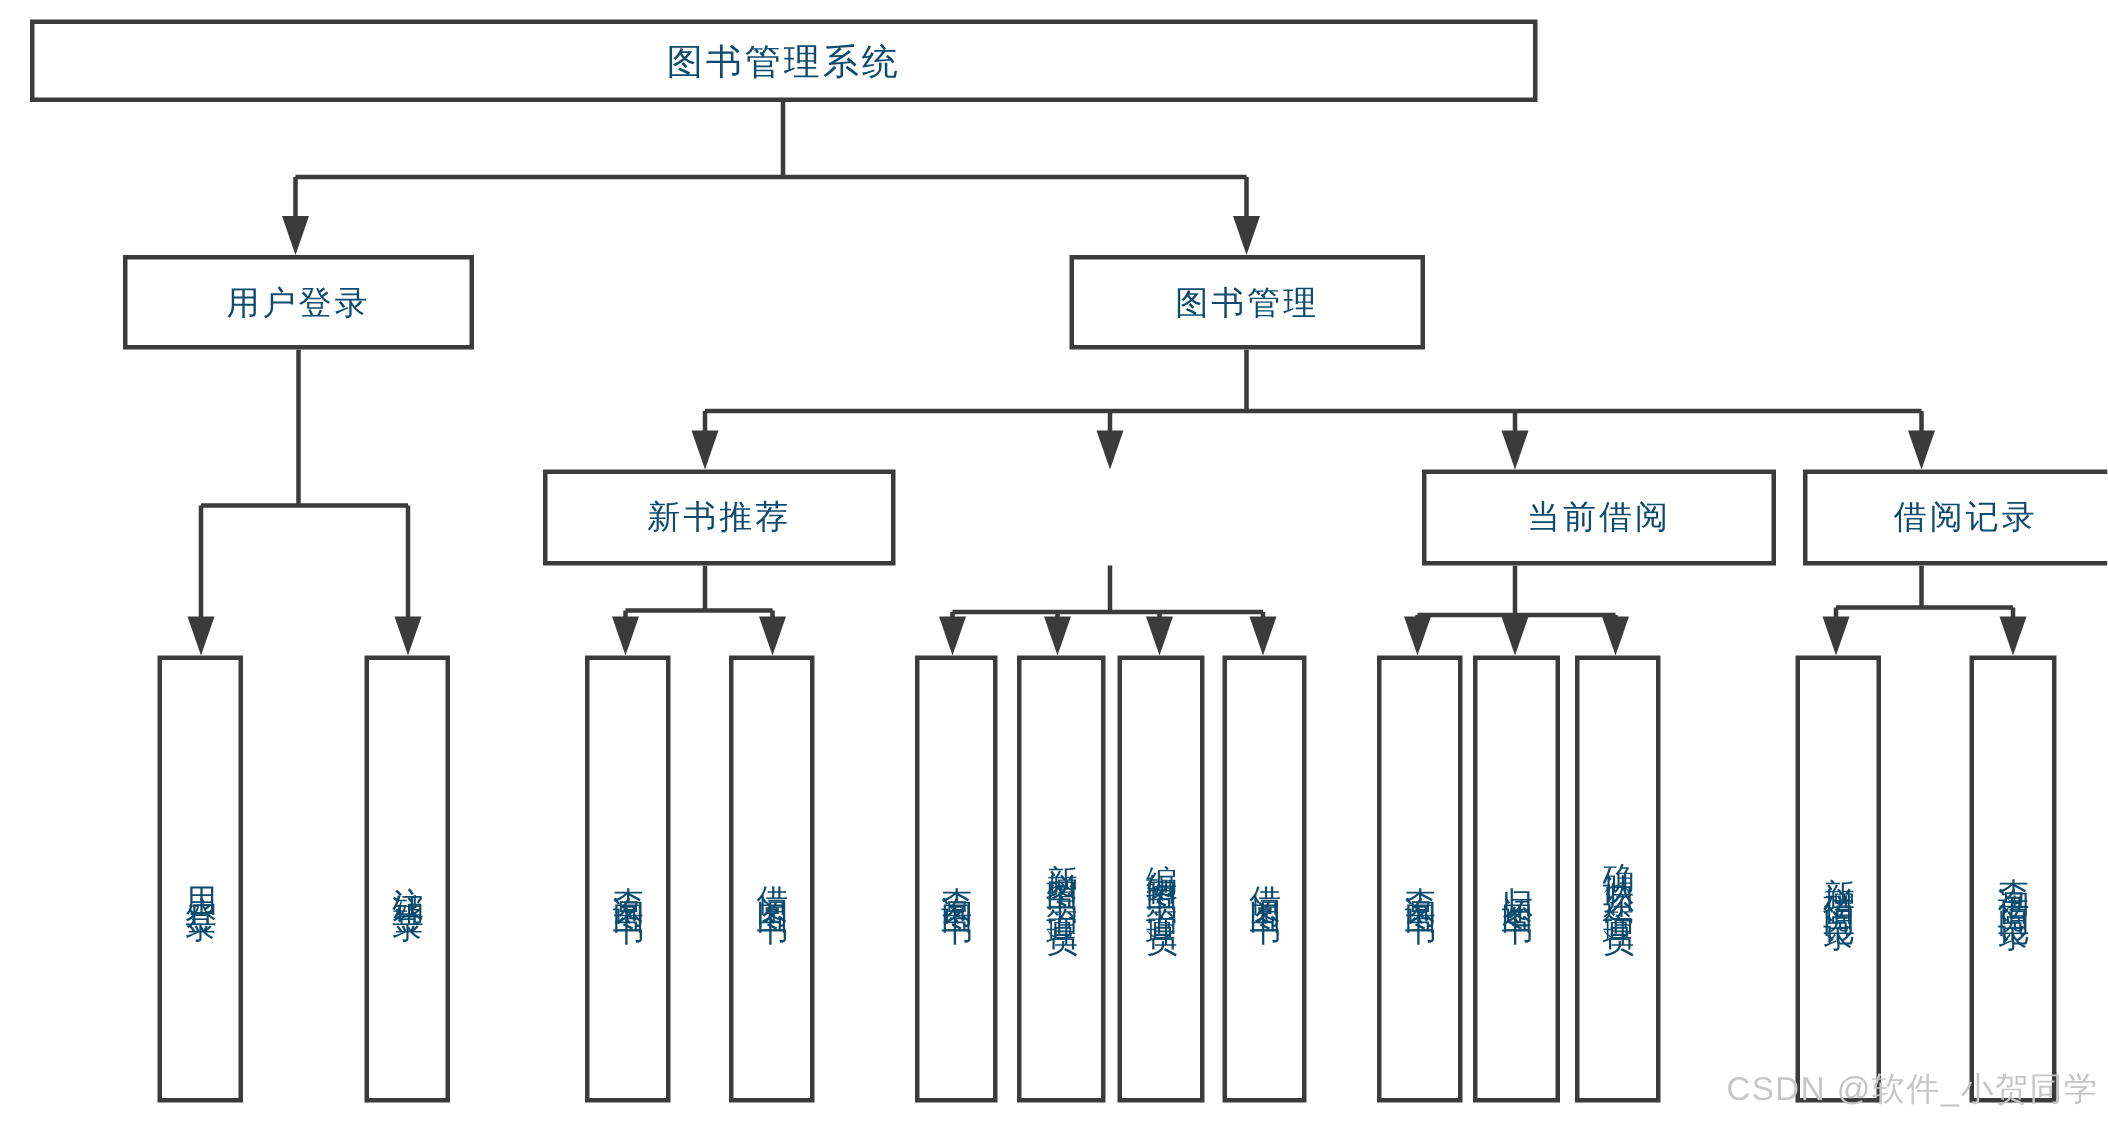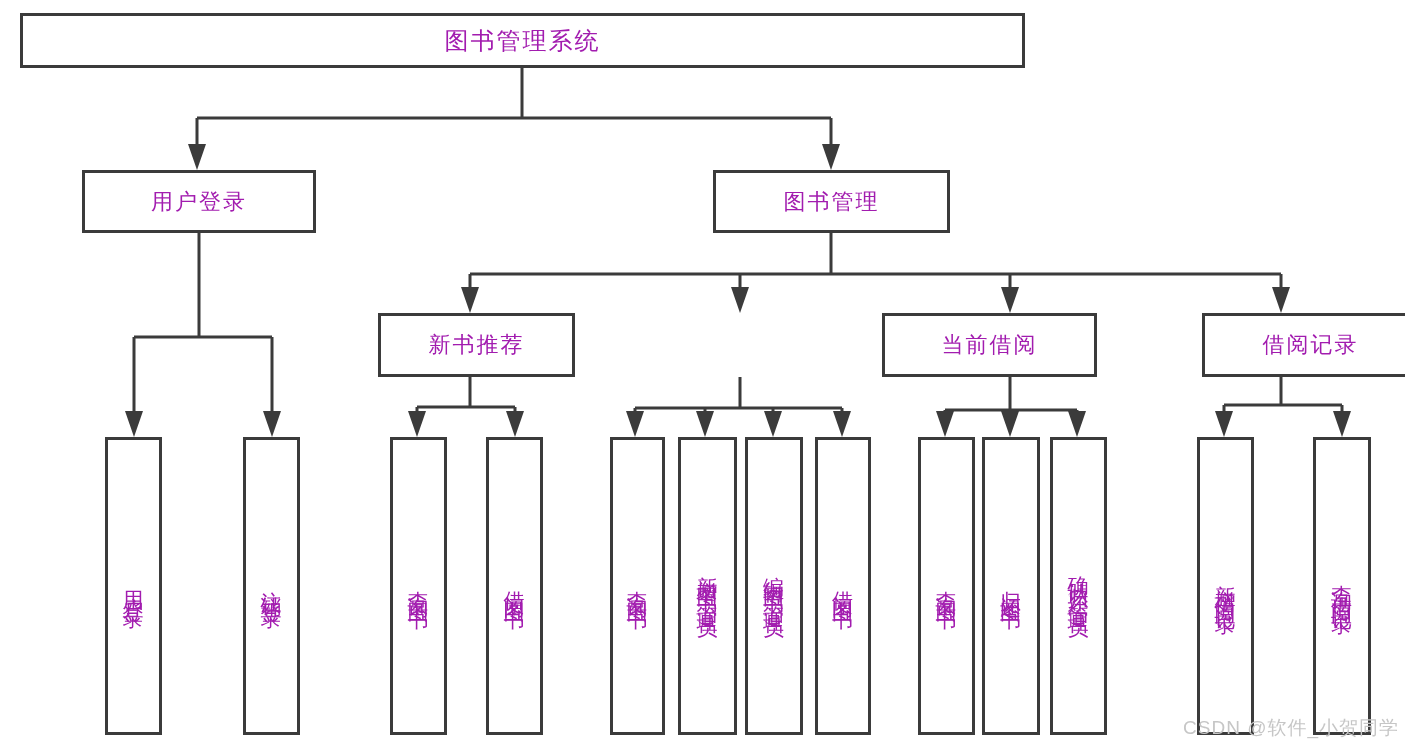--- a/index.html
+++ b/index.html
@@ -14,21 +14,21 @@
   #connectors {
     position: absolute;
     left: 0; top: 0;
     width: 1405px; height: 747px;
   }
   .box {
     position: absolute;
     box-sizing: border-box;
     background: #ffffff;
     border: 3px solid #3b3b3b;
-    color: #a21caf;
+    color: #0c4a6e;
     display: flex;
     align-items: center;
     justify-content: center;
     text-align: center;
     white-space: nowrap;
   }
   .box.root   { font-size: 24px; letter-spacing: 2px; }
   .box.lvl    { font-size: 22px; letter-spacing: 2px; }
   .box.leaf {
     font-size: 21px;
@@ -37,23 +37,23 @@
     line-height: 51px;
     white-space: normal;
   }
   
   .pos-root        { left: 20px;   top: 13px;  width: 1005px; height: 55px; }
   
   .pos-user-login  { left: 82px;   top: 170px; width: 234px;  height: 63px; }
   .pos-book-mgmt   { left: 713px;  top: 170px; width: 237px;  height: 63px; }
   
   .pos-l3          { top: 313px; height: 64px; }
-  .pos-new-book    { left: 378px;  width: 197px; }
+  .pos-new-book    { left: 362px;  width: 235px; }
   .pos-book-borrow { left: 633px;  width: 215px; }
-  .pos-cur-borrow  { left: 882px;  width: 215px; }
+  .pos-cur-borrow  { left: 948px;  width: 236px; }
   .pos-borrow-rec  { left: 1173px; width: 217px; margin-left: 29px; }
   
   .pos-leaf  { top: 437px; height: 298px; width: 57px; }
   .pos-leaf1  { left: 105px; }
   .pos-leaf2  { left: 243px; }
   .pos-leaf3  { left: 390px; }
   .pos-leaf4  { left: 486px; }
   .pos-leaf5  { left: 610px; width: 55px; }
   .pos-leaf6  { left: 678px; width: 59px; }
   .pos-leaf7  { left: 745px; width: 58px; }
@@ -61,21 +61,21 @@
   .pos-leaf9  { left: 918px; }
   .pos-leaf10 { left: 982px; width: 58px; }
   .pos-leaf11 { left: 1050px; }
   .pos-leaf12 { left: 1197px; }
   .pos-leaf13 { left: 1313px; width: 58px; }
 
   #watermark {
     position: absolute;
     right: 6px;
     bottom: 6px;
-    font-size: 19px;
+    font-size: 22px;
     color: #c6c6c6;
     letter-spacing: 1px;
     white-space: nowrap;
   }
 </style>
 </head>
 <body>
 
 <div id="canvas">
 

